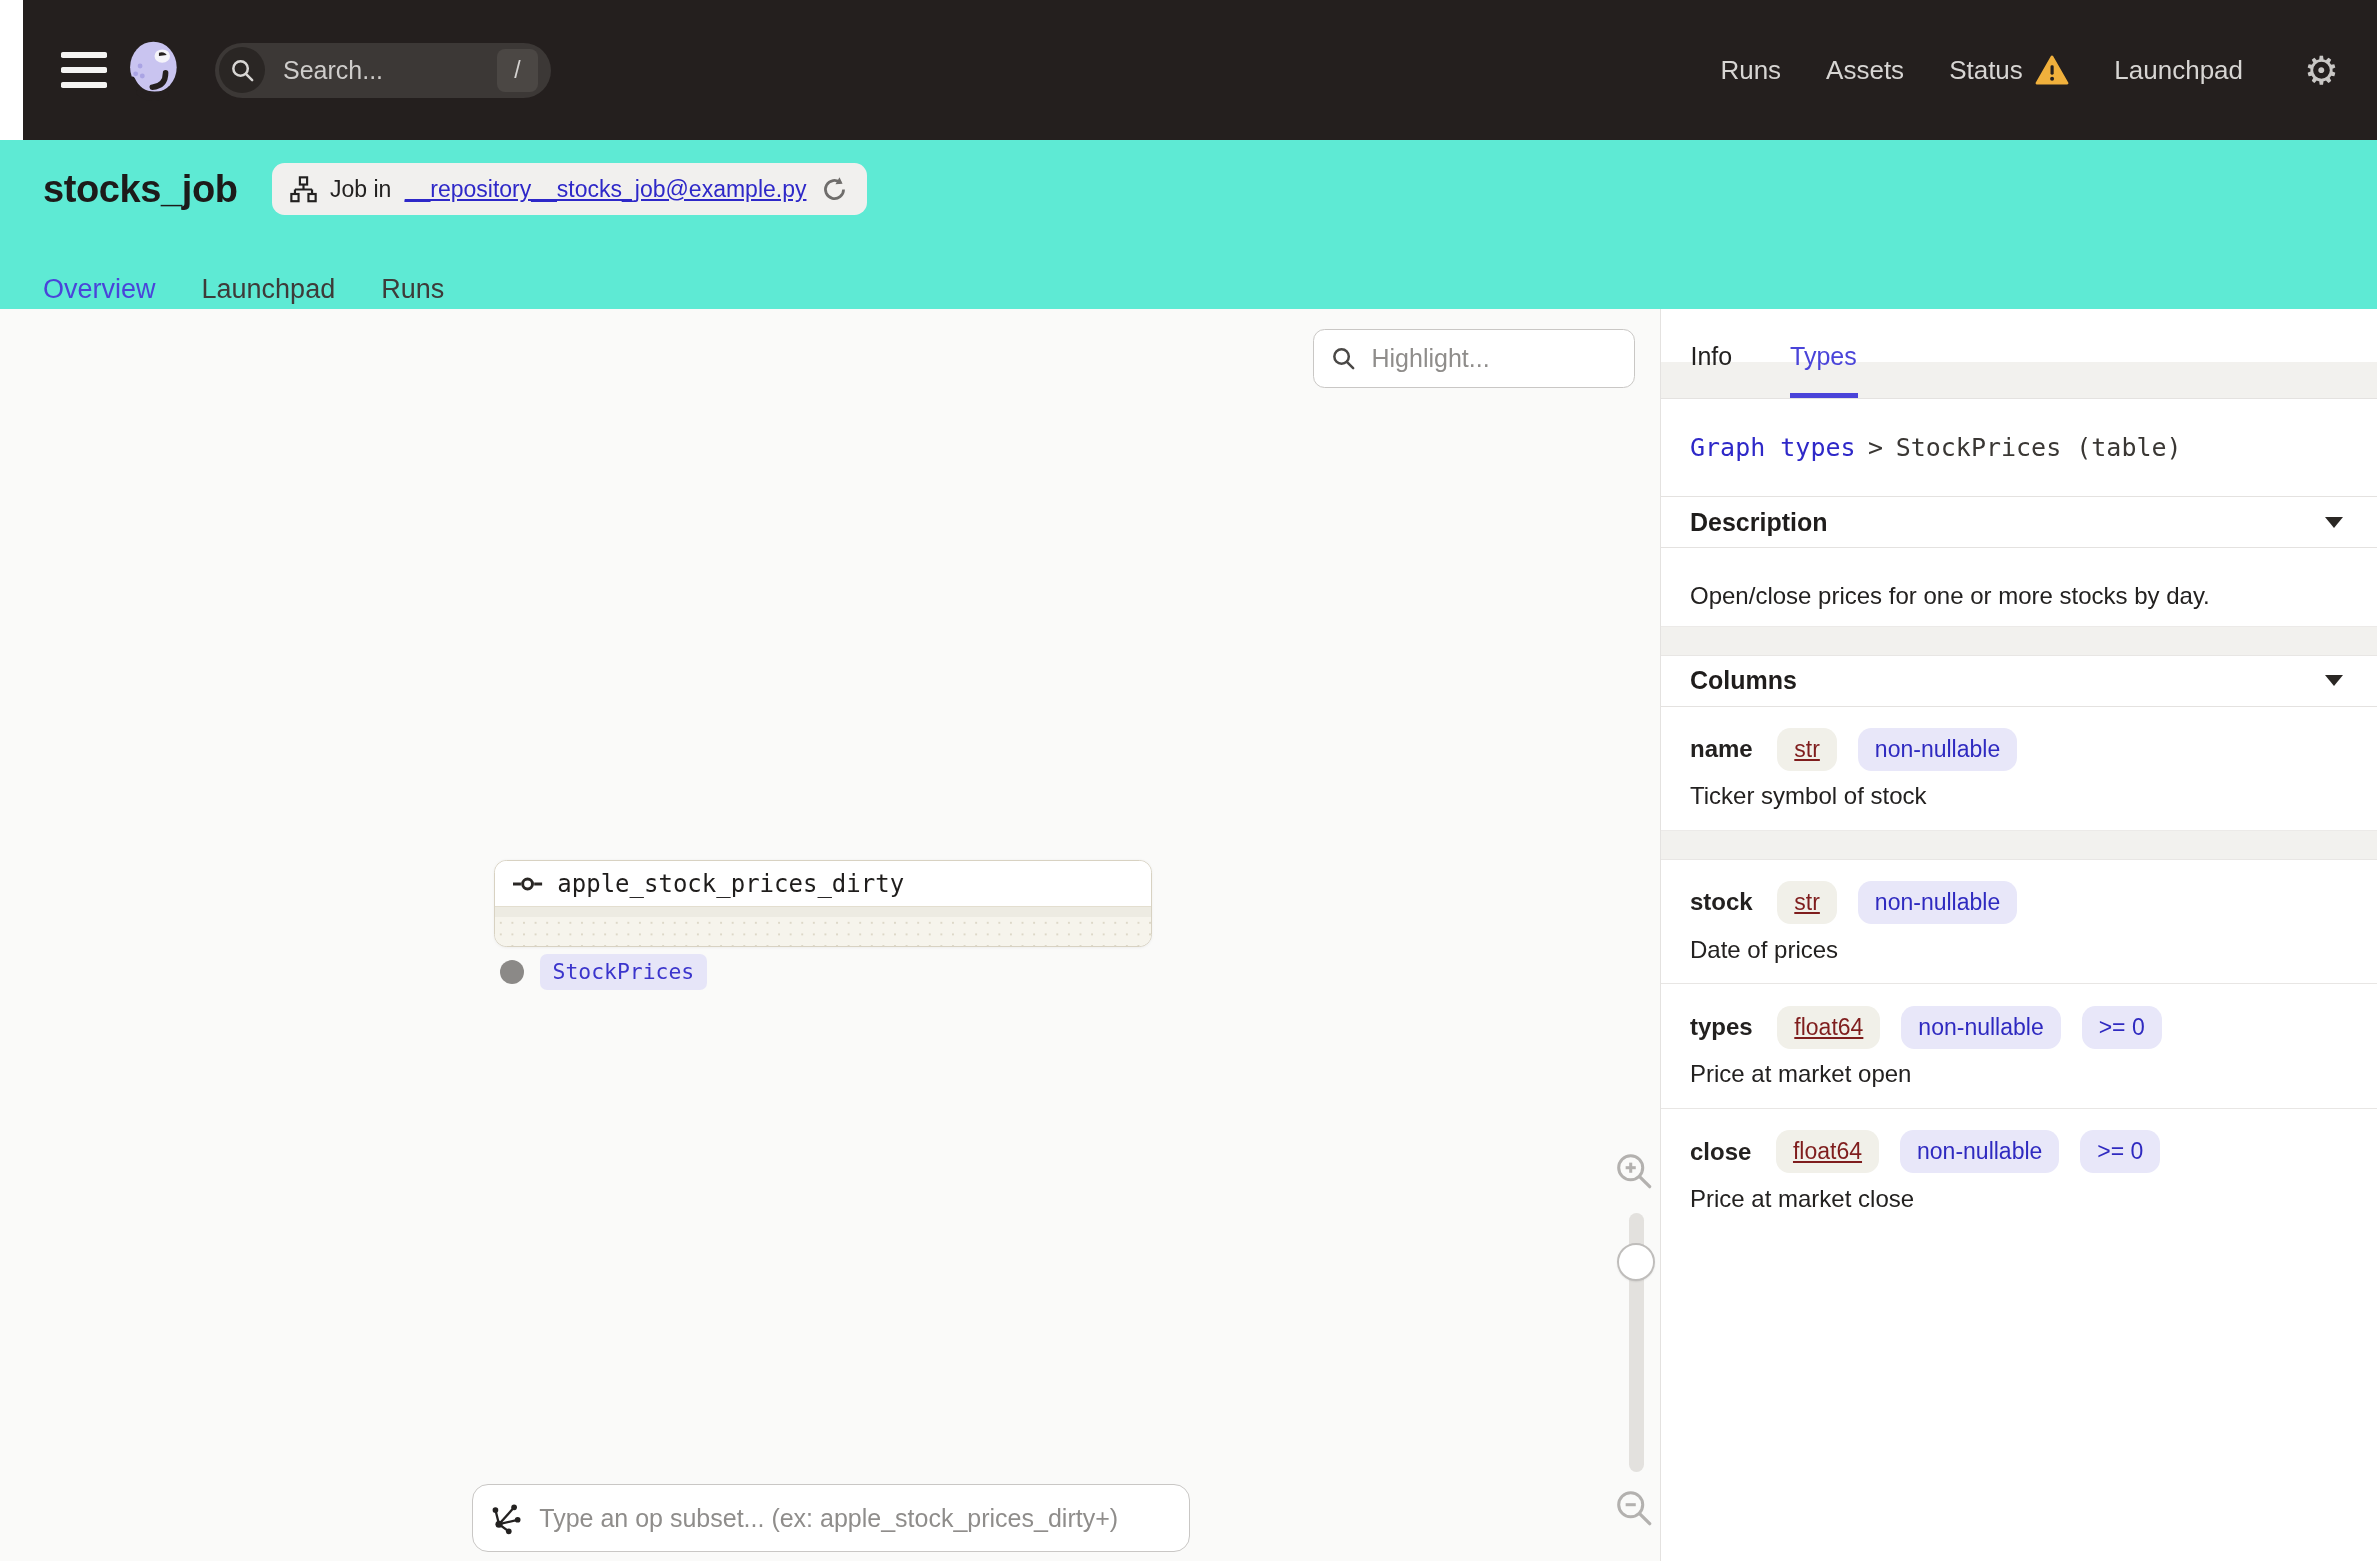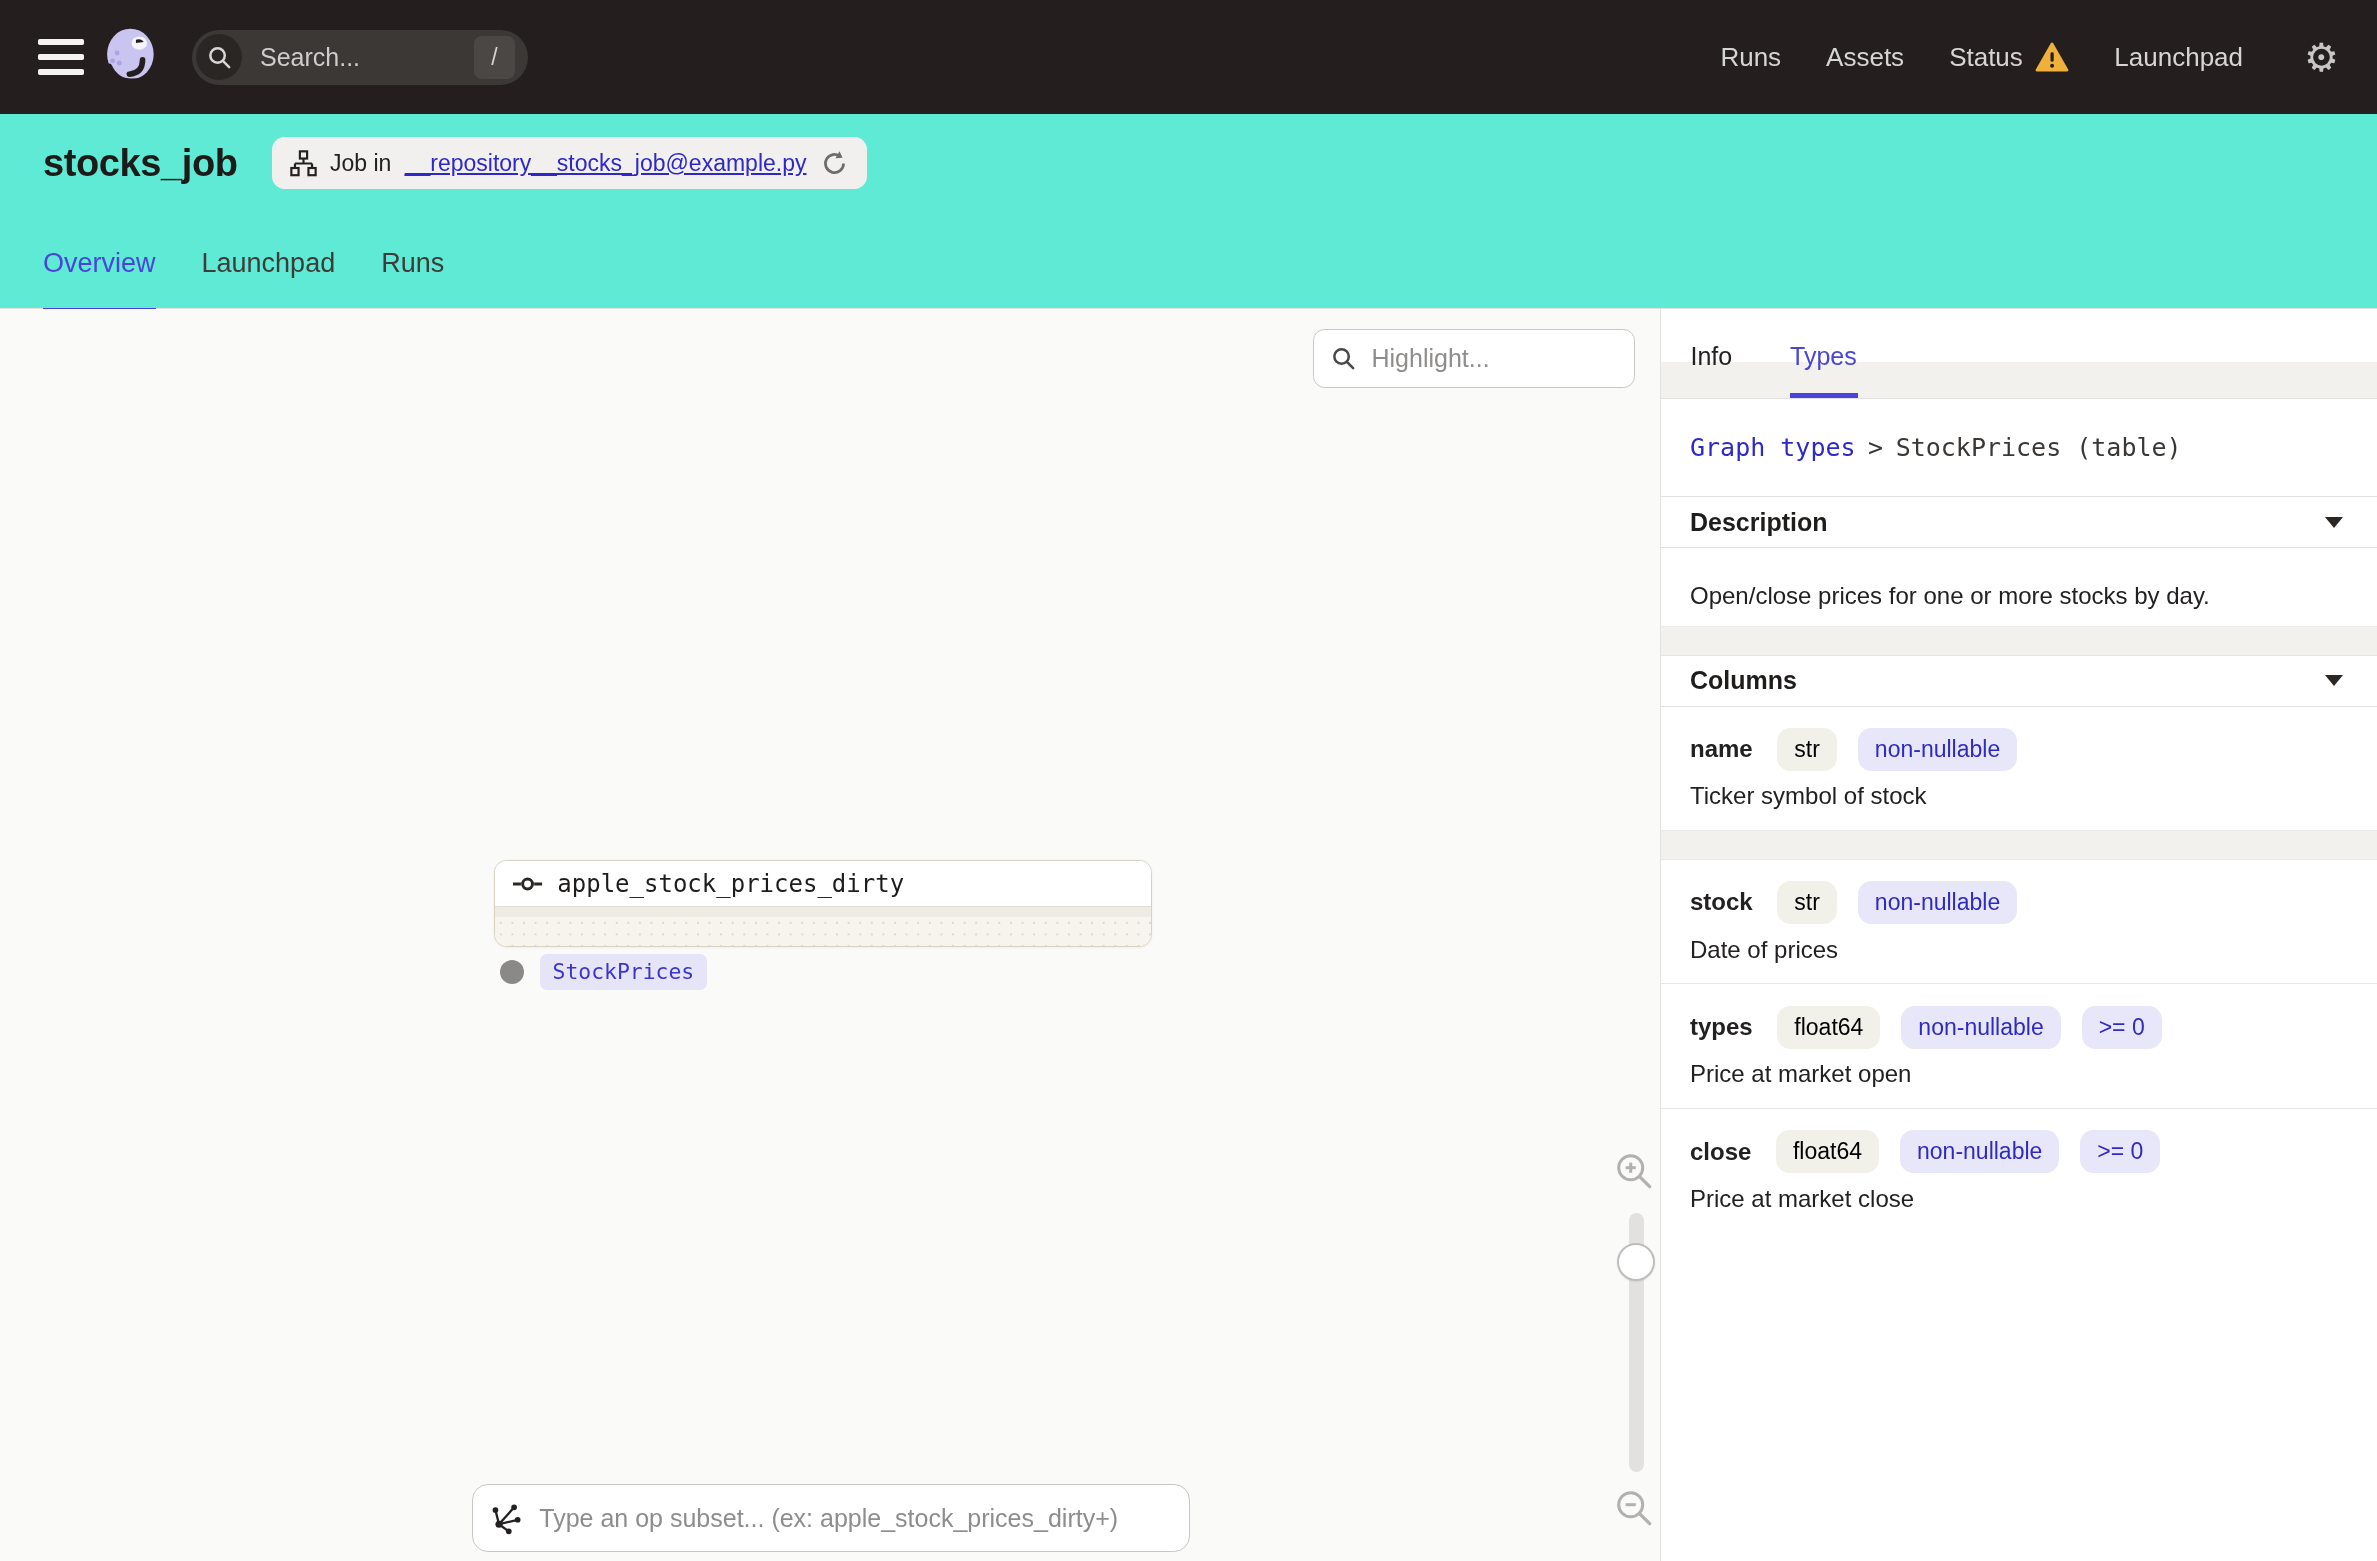--- a/index.html
+++ b/index.html
@@ -15,22 +15,22 @@
     --ink:#232120;
   }
   *{box-sizing:border-box;}
   html,body{margin:0;padding:0;}
   body{
     width:2377px;height:1561px;overflow:hidden;position:relative;
     font-family:"Liberation Sans",sans-serif;background:#ffffff;color:var(--ink);
   }
   
   .topbar{
-    height:114px;background:var(--topbar);display:flex;align-items:center;
-    padding:0 38px;gap:12px;
+    height:140px;background:var(--topbar);display:flex;align-items:center;
+    padding:0 38px;gap:12px;margin-left:23px;
   }
   .hamburger{width:46px;height:36px;display:flex;flex-direction:column;justify-content:space-between;cursor:pointer;background:none;border:none;padding:0;}
   .hamburger span{display:block;height:6.3px;background:#f4f3f2;border-radius:1.8px;}
   .logo{width:71px;height:71px;display:block;}
   .search-pill{
     margin-left:12.5px;width:336px;height:55px;background:#3c3836;border-radius:28px;
     display:flex;align-items:center;padding:0 12.5px 0 4.5px;
   }
   .search-icon-circle{width:46px;height:46px;border-radius:50%;background:#2a2624;display:flex;align-items:center;justify-content:center;flex:none;}
   .search-pill input{
@@ -98,21 +98,21 @@
   .section-header{height:51px;border-bottom:0.9px solid var(--border);display:flex;align-items:center;justify-content:space-between;padding:0 34px 0 29px;cursor:pointer;}
   .section-title{font-size:25px;font-weight:700;color:#1f1d1c;}
   .caret-down{width:0;height:0;border-left:9px solid transparent;border-right:9px solid transparent;border-top:11.6px solid #2a2724;}
   .desc-body{padding:34px 29px 16px;font-size:24px;color:var(--ink);}
   .band{height:29.5px;background:var(--band);border-top:0.9px solid #eceae8;border-bottom:0.9px solid #e8e6e4;}
   .col-row{padding:21.4px 29px 19.6px;border-bottom:0.9px solid #e8e6e4;}
   .col-row.no-border{border-bottom:none;}
   .pill-row{display:flex;align-items:center;gap:21px;}
   .col-name{font-size:24px;font-weight:700;color:var(--ink);margin-right:3.6px;}
   .pill{height:43px;display:inline-flex;align-items:center;padding:0 17px;border-radius:13.4px;font-size:23px;}
-  .pill.type{background:var(--type-tag-bg);color:#000000;}
+  .pill.type{background:var(--type-tag-bg);color:#7f1d1d;text-decoration:underline;}
   .pill.constraint{background:var(--tag-bg);color:var(--tag-text);}
   .col-desc{margin-top:11.6px;font-size:24px;color:var(--ink);}
   svg{display:block;}
 </style>
 </head>
 <body>
 
 <header class="topbar">
   <button class="hamburger">
     <span></span>

